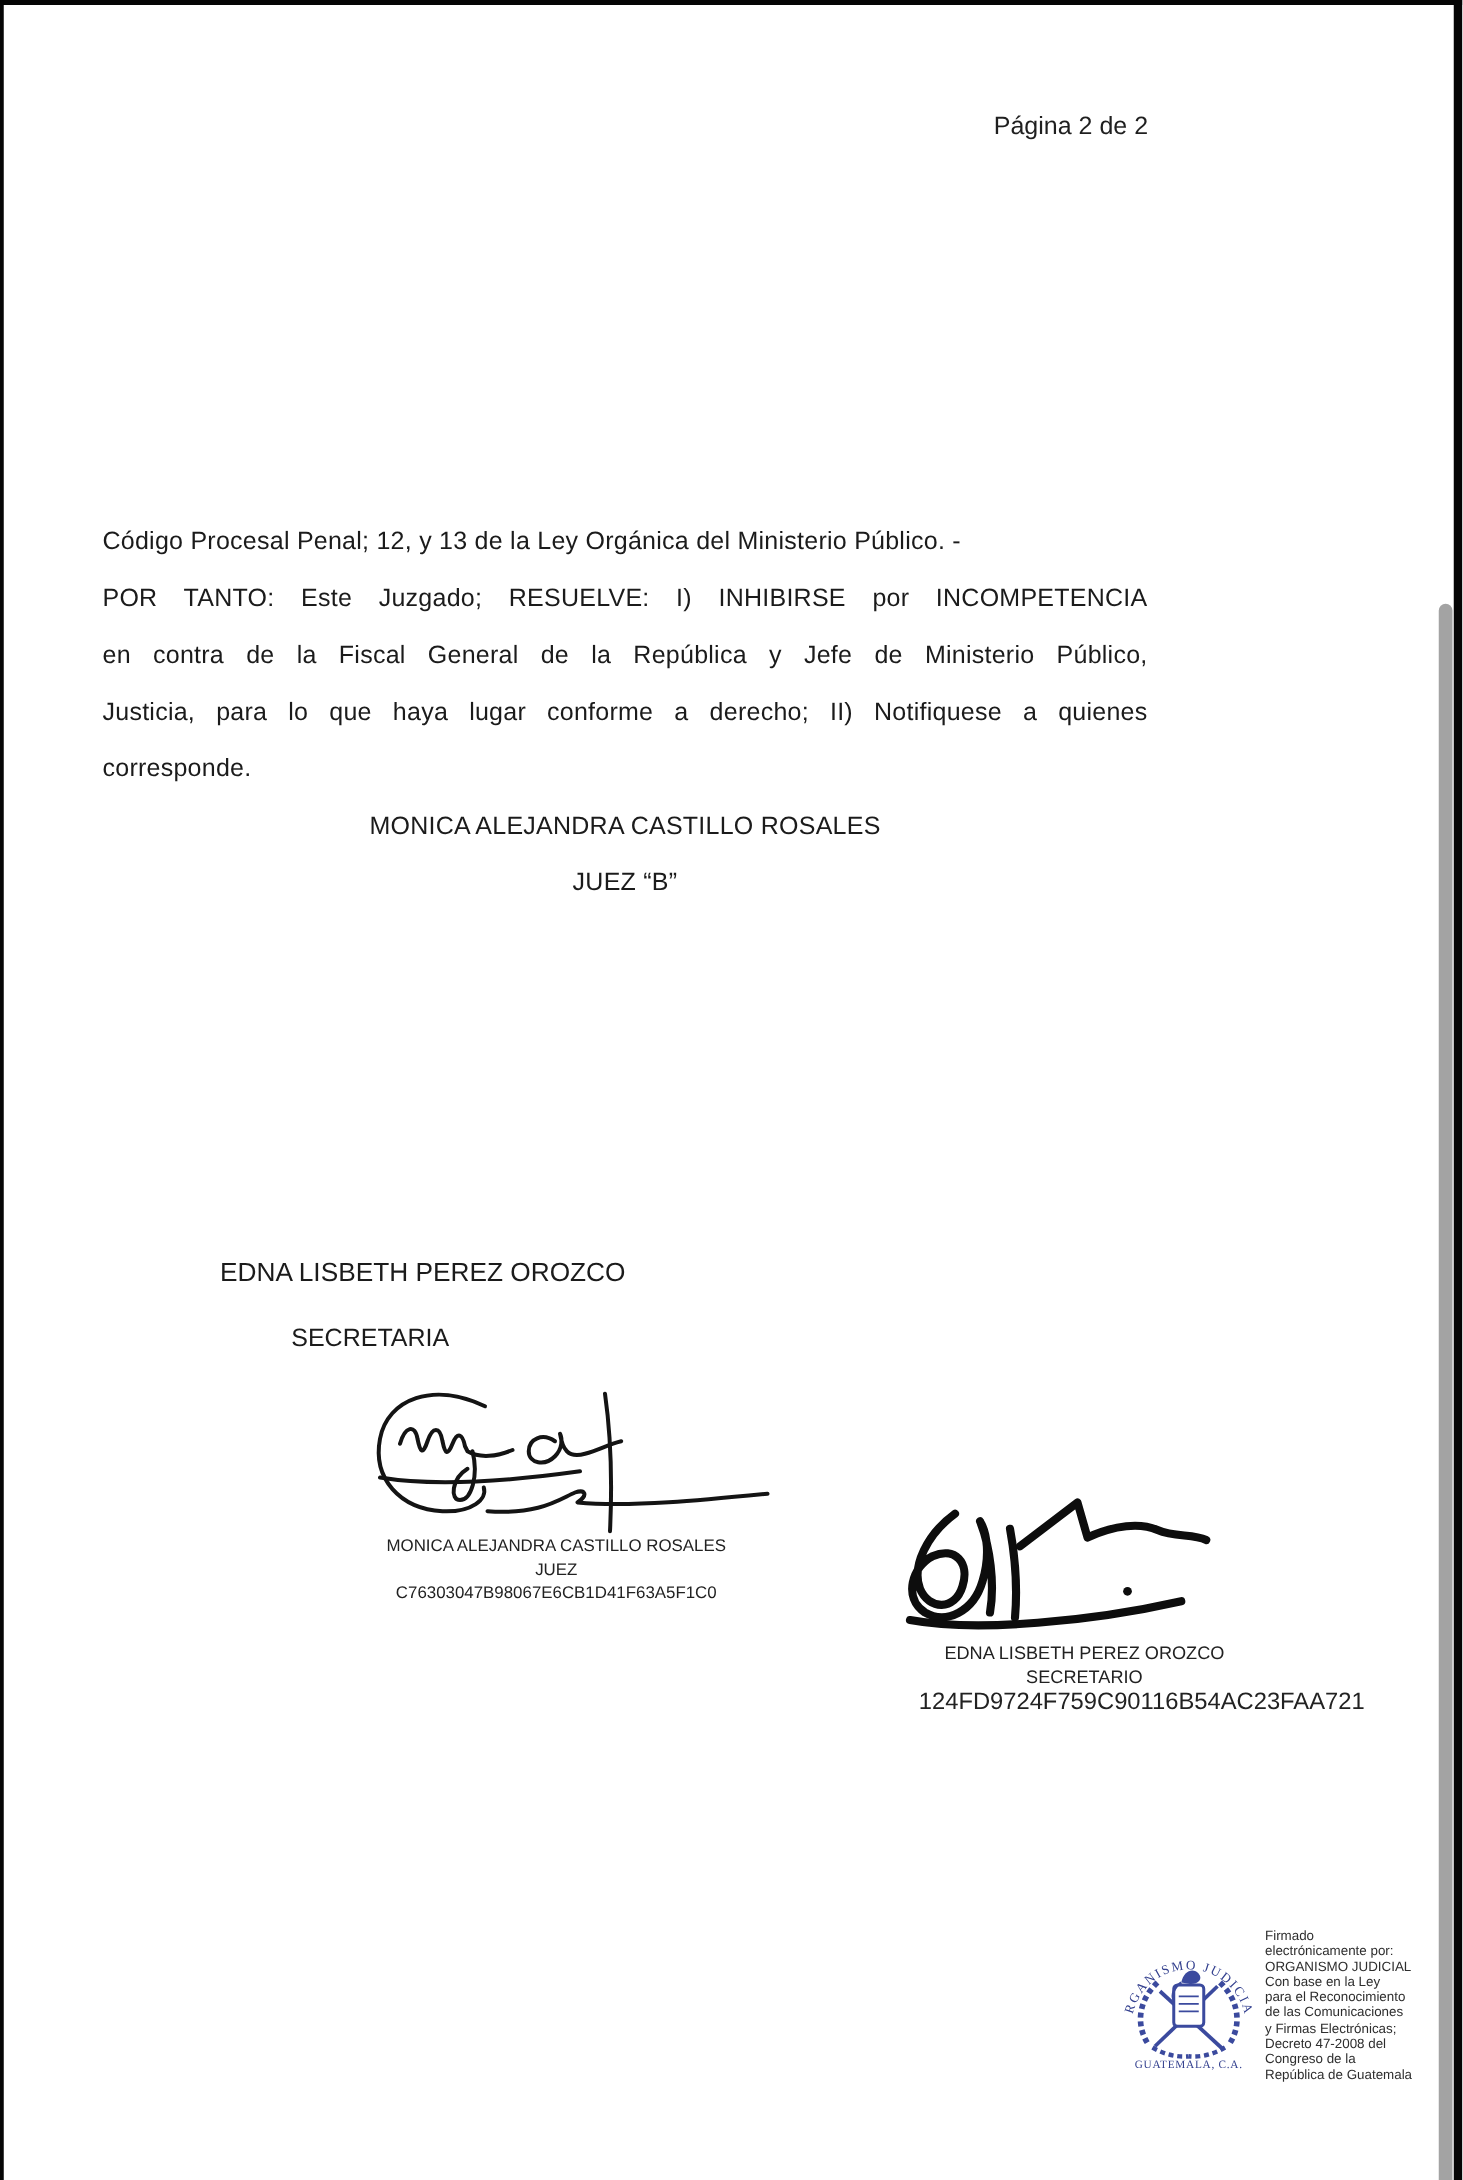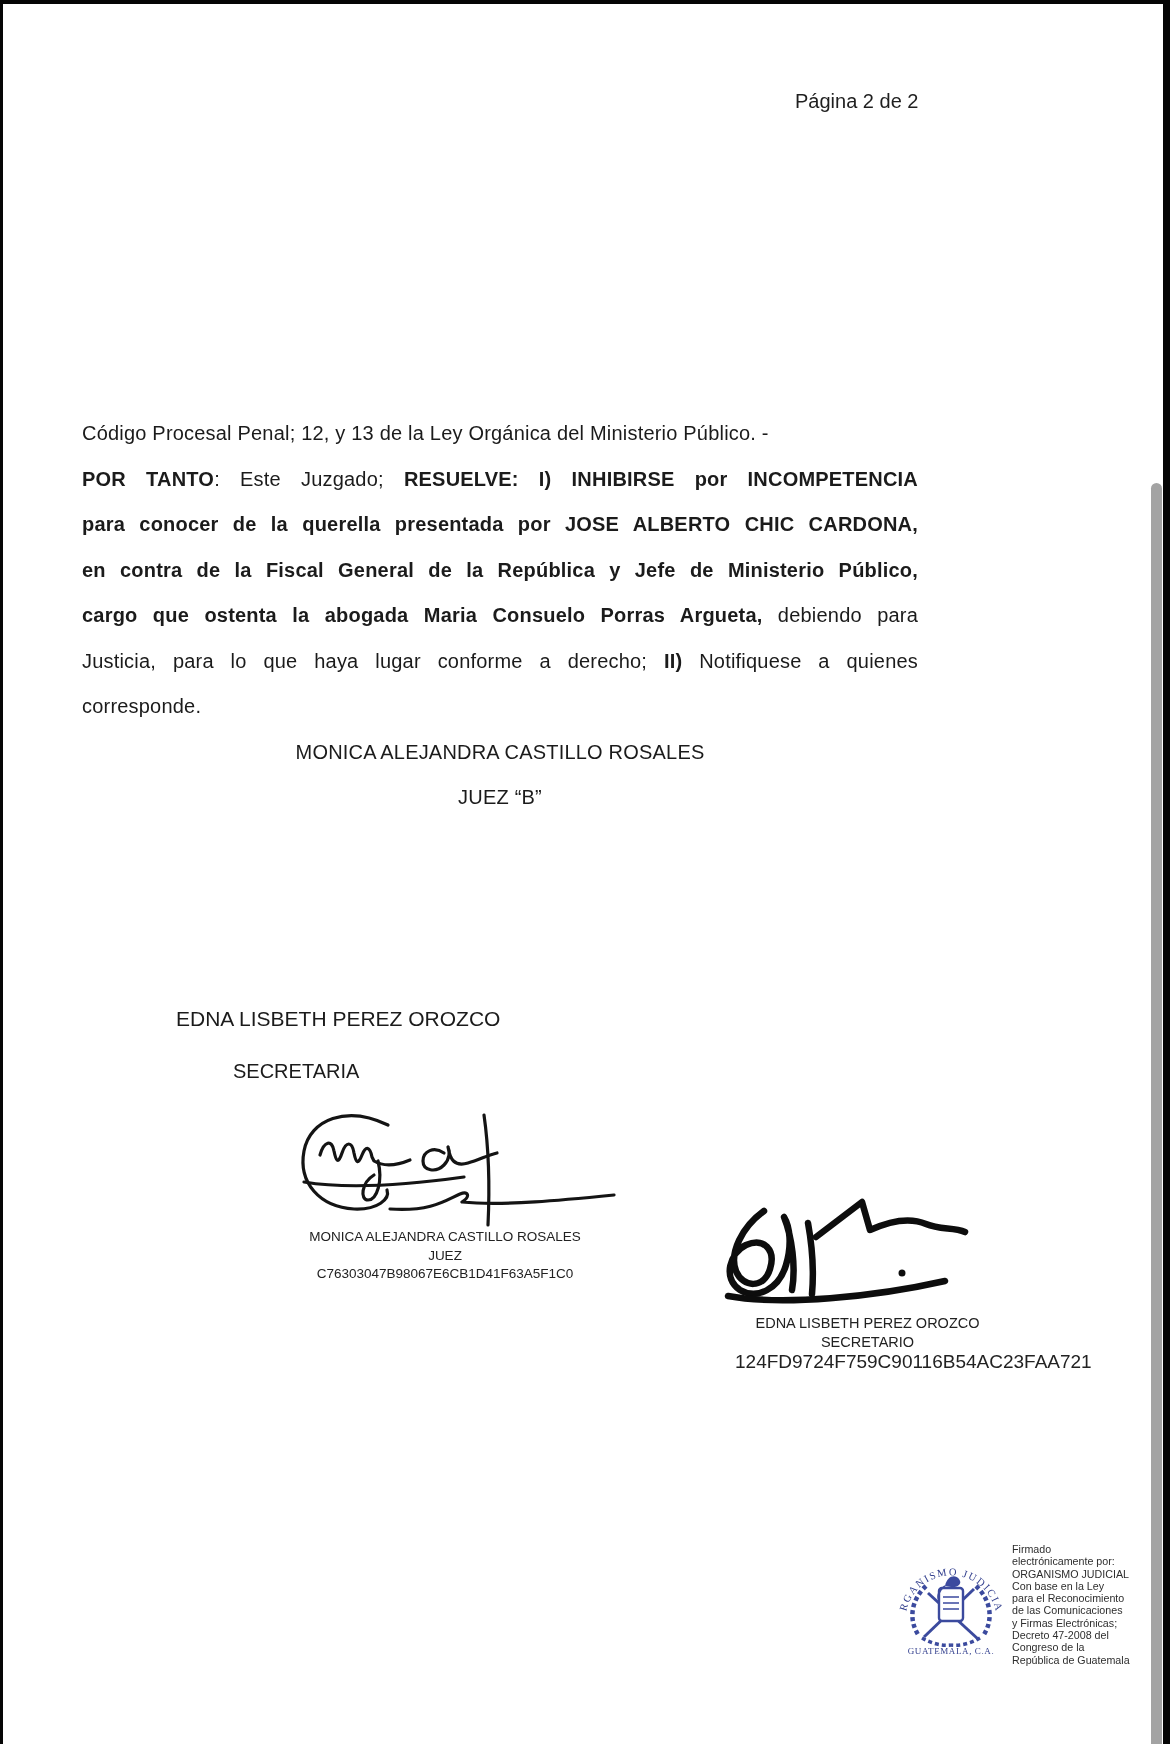--- a/index.html
+++ b/index.html
@@ -18,21 +18,21 @@
   
   .pagelabel{position:absolute;left:795px;top:90px;font-size:20px;color:#1f1f1f;}
   
   .bodyblock{position:absolute;left:82px;top:411px;width:836px;}
   .bl{
     height:45.5px;line-height:45.5px;font-size:20px;letter-spacing:0.2px;
     white-space:nowrap;overflow:visible;
   }
   .bl.j{white-space:normal;text-align:justify;text-align-last:justify;text-justify:inter-word;}
   .bl.c{text-align:center;white-space:normal;}
-  .b{font-weight:bold;}
+  .b{font-weight:normal;}
   
   .edna{position:absolute;left:176px;top:1005px;font-size:21px;line-height:28px;}
   .secretaria{position:absolute;left:233px;top:1057px;font-size:20px;line-height:28px;}
   
   .sigcap1{position:absolute;left:280px;top:1228px;width:330px;text-align:center;
     font-size:13.5px;line-height:18.5px;color:#222;}
   .sigcap2{position:absolute;left:735px;top:1314px;width:265px;text-align:center;
     font-size:14.5px;line-height:19px;color:#222;}
   .sigcap2 .hash{font-size:19px;}
   .sigsvg{position:absolute;}
@@ -52,23 +52,21 @@
   <div class="topbar"></div>
   <div class="leftedge"></div>
   <div class="rightedge"></div>
   <div class="scrollthumb"></div>
 
   <div class="pagelabel">Página 2 de 2</div>
 
   <div class="bodyblock">
     <div class="bl"><span>Código Procesal Penal; 12, y 13 de la Ley Orgánica del Ministerio Público. -</span></div>
     <div class="bl j"><span class="b">POR TANTO</span><span>: Este Juzgado; </span><span class="b">RESUELVE:  I) INHIBIRSE por INCOMPETENCIA</span></div>
-    <div class="bl j"><span class="b">para conocer de la querella presentada por JOSE ALBERTO CHIC CARDONA,</span></div>
     <div class="bl j"><span class="b">en contra de la Fiscal General de la República y Jefe de Ministerio Público,</span></div>
-    <div class="bl j"><span class="b">cargo que ostenta la abogada Maria Consuelo Porras Argueta,</span><span> debiendo para</span></div>
     <div class="bl j"><span>Justicia, para lo que haya lugar conforme a derecho; </span><span class="b">II)</span><span> Notifiquese a quienes</span></div>
     <div class="bl"><span>corresponde.</span></div>
     <div class="bl c">MONICA ALEJANDRA CASTILLO ROSALES</div>
     <div class="bl c">JUEZ “B”</div>
   </div>
 
   <div class="edna">EDNA LISBETH PEREZ OROZCO</div>
   <div class="secretaria">SECRETARIA</div>
 
   <svg class="sigsvg" style="left:292px;top:1103px;" width="330" height="128" viewBox="0 0 330 128">

